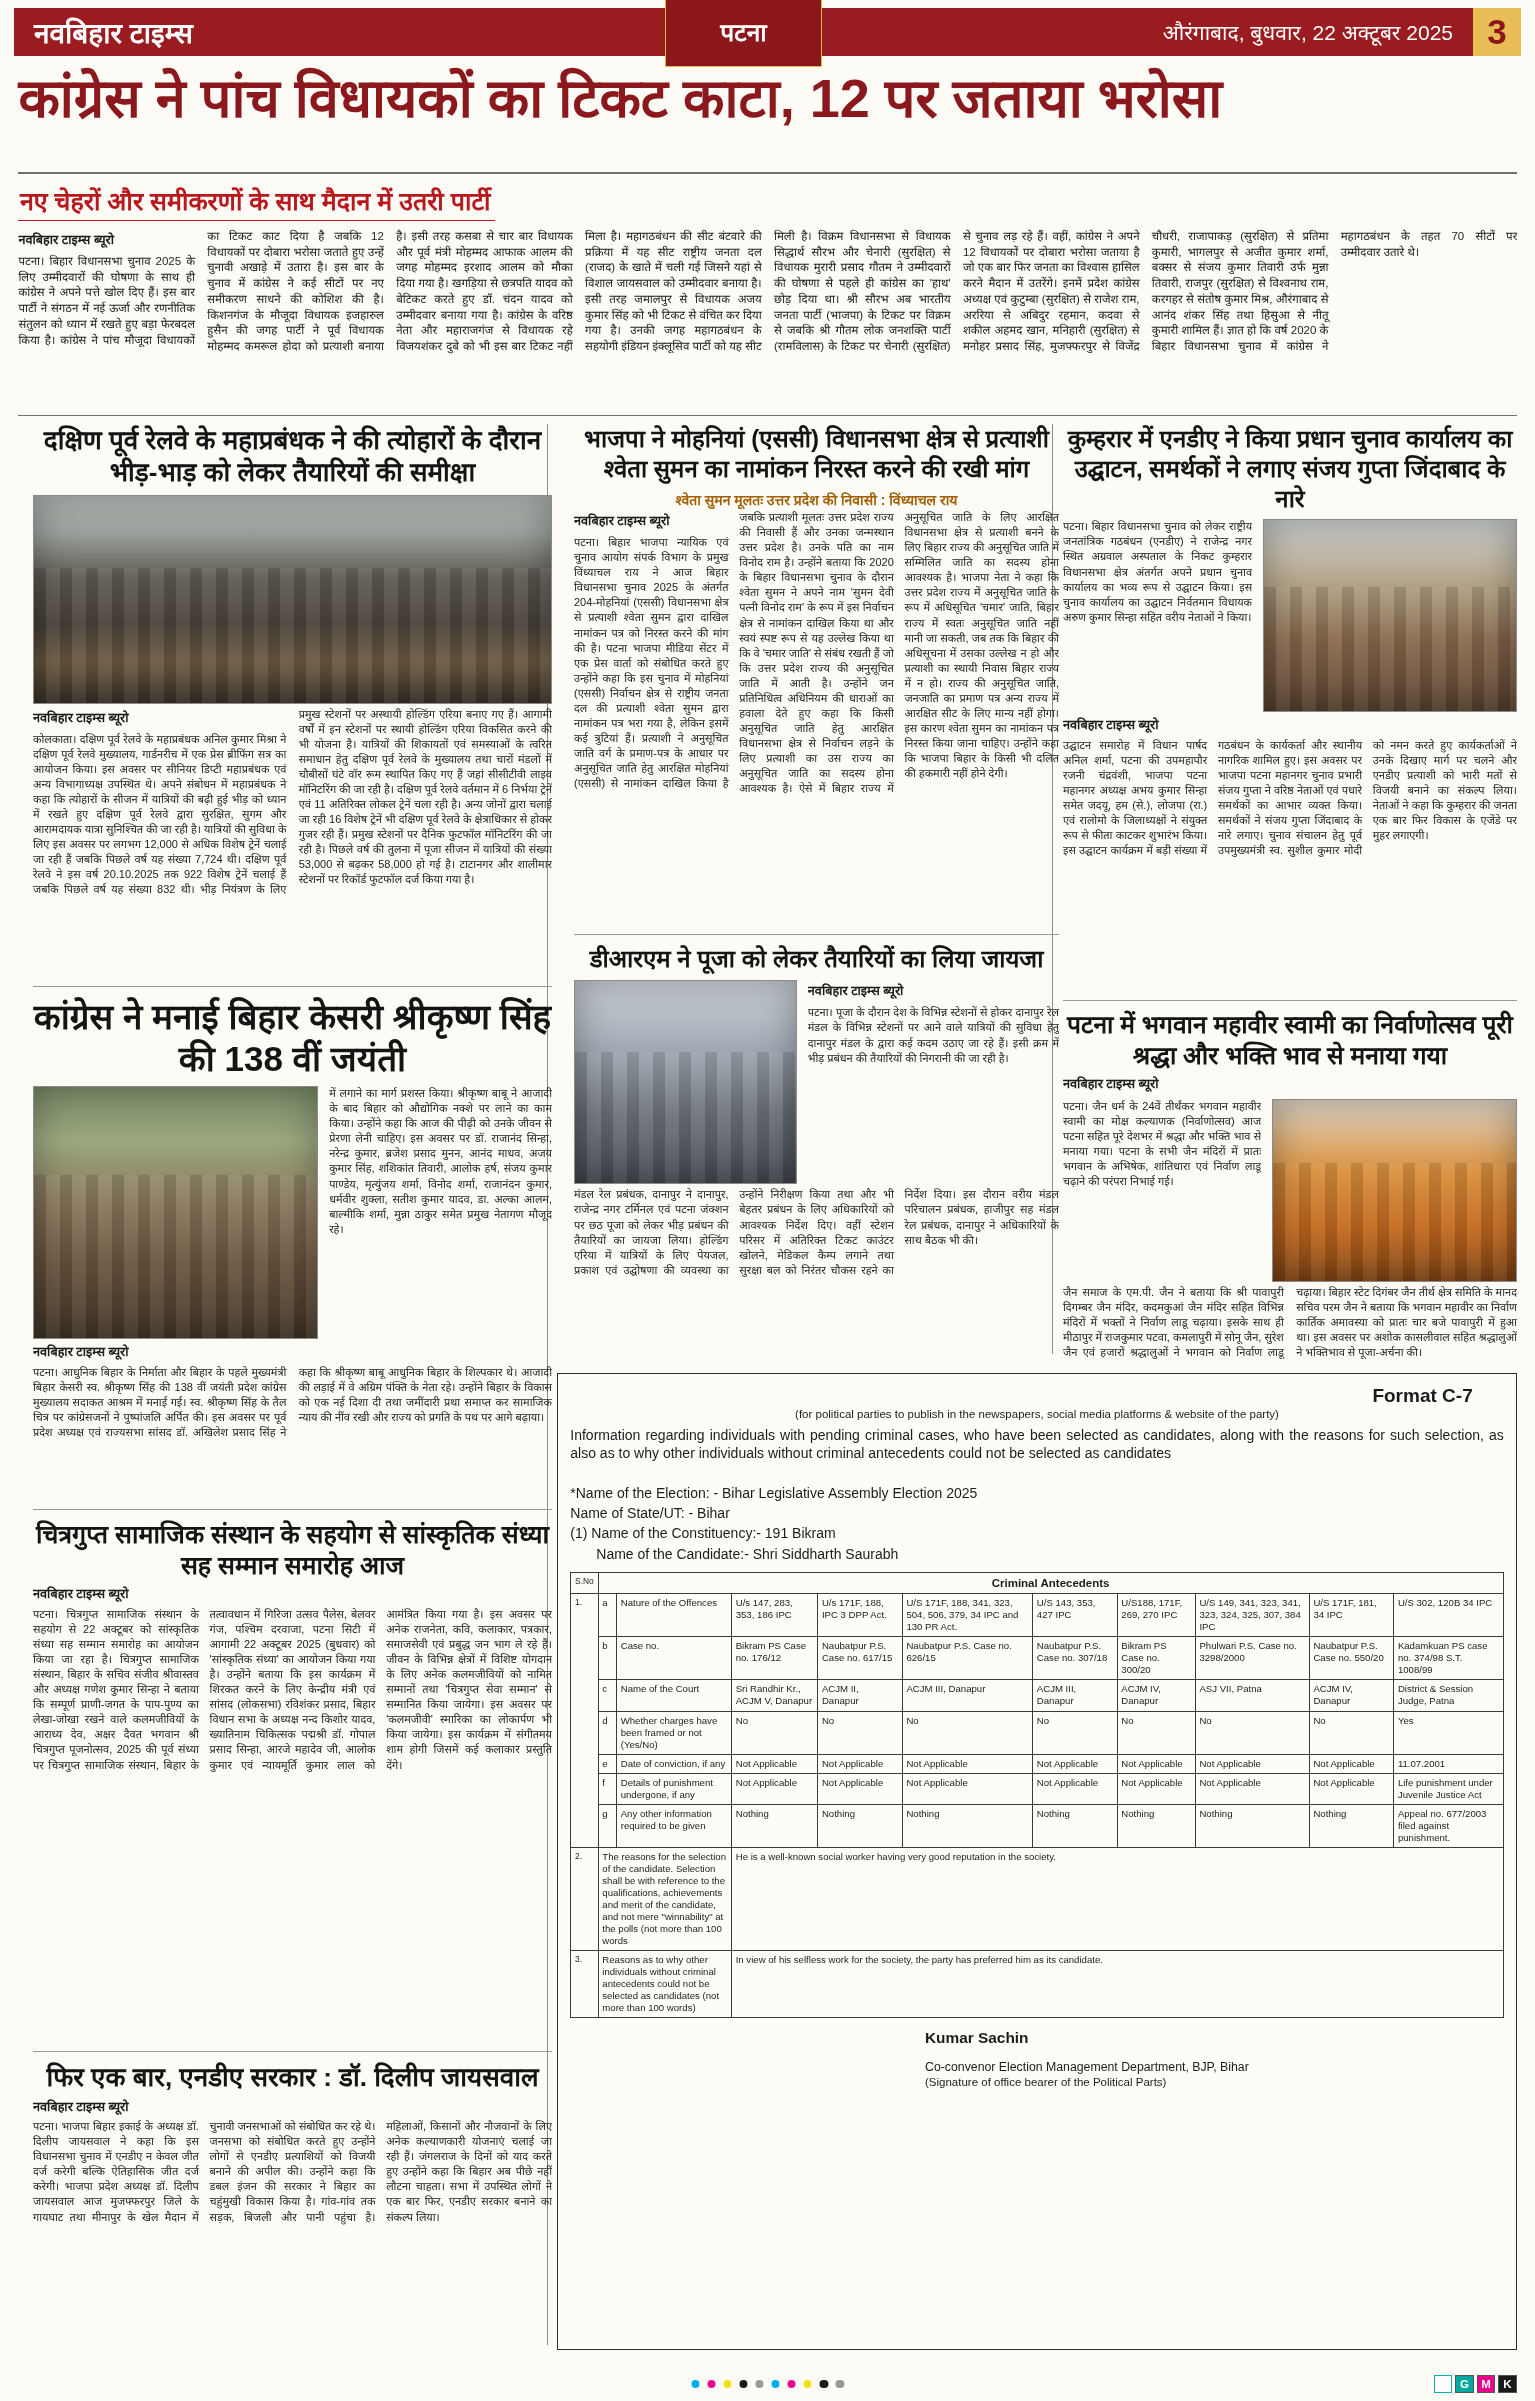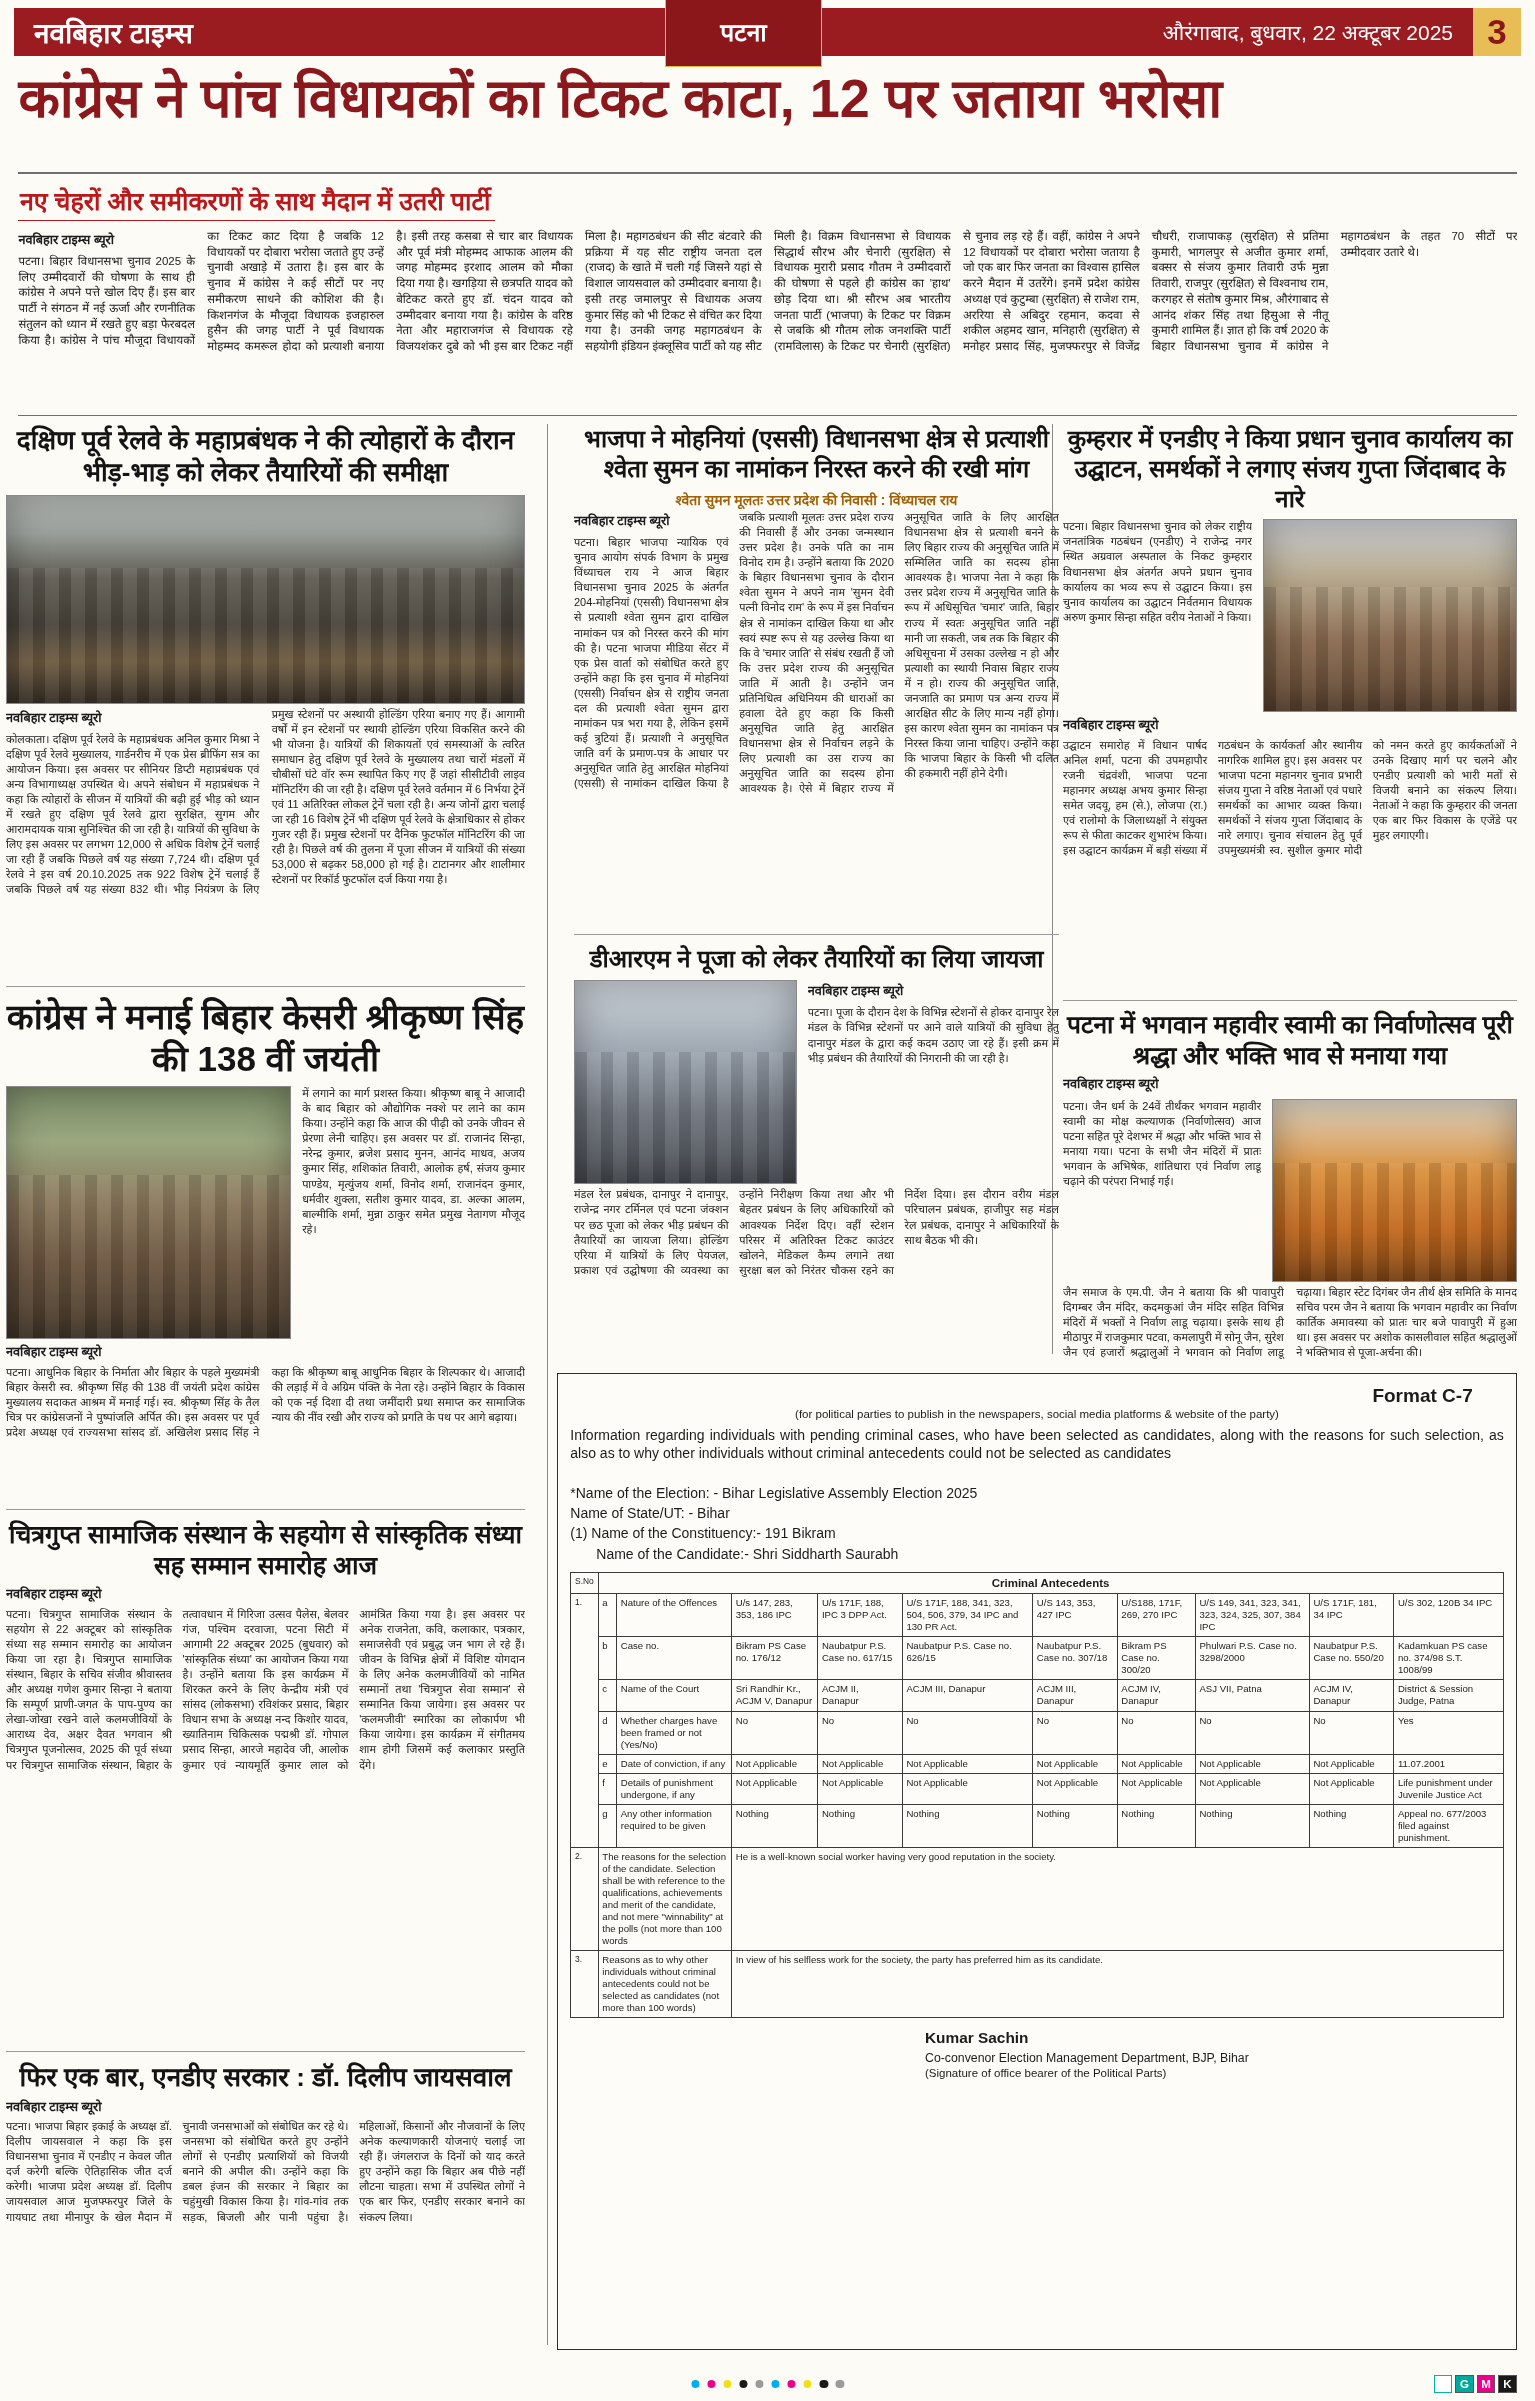--- a/index.html
+++ b/index.html
@@ -18,21 +18,21 @@
   .rule{position:absolute;background:#6f6f6f;height:1.5px}
   .rule-top{left:18.4px;width:1499px;top:172px}
   .rule-mid{left:18.4px;width:1499px;top:415px;height:0.8px}
   .lead{position:absolute;left:18.4px;width:1499px;top:183px;height:227px;overflow:hidden}
   .lead-subhead{display:inline-block;color:#b9191c;font-size:25px;font-weight:bold;border-bottom:1.5px solid #b9191c;padding:0 4.6px 3.1px 1.5px;margin-bottom:7.7px}
   .lead-cols{column-count:8;column-gap:12.3px;font-size:11.5px;line-height:1.37;text-align:justify;height:178px;overflow:hidden}
   .byline{font-weight:bold;font-size:12.7px;margin:3.1px 0 4.6px}
 
   
   .zone{position:absolute;top:424px;overflow:hidden}
-  .zone-left{left:6px;width:519px;height:1935px}
+  .zone-left{left:33px;width:519px;height:1935px}
   .zone-mid{left:574px;width:485px;height:943px}
   .zone-right{left:1063px;width:454px;height:943px}
   .vdiv{position:absolute;width:0.8px;background:#8a8a8a;top:424px}
   .vdiv-a{left:547px;height:1921px}
   .vdiv-b{left:1052px;height:930px}
 
   .ah{font-weight:bold;text-align:center;line-height:1.24;color:#141414}
   .ah-31{font-size:24px}.ah-32{font-size:24.6px}.ah-33{font-size:25px}.ah-34{font-size:26px}.ah-46{font-size:35px;line-height:1.2}
   .red-sub{color:#a16207;font-weight:bold;font-size:14px;text-align:center;margin:6.1px 0 1.5px}
   .cols{text-align:justify;font-size:11px;line-height:1.37;overflow:hidden;margin-top:1.5px}
@@ -64,21 +64,21 @@
   .c7-line{font-size:14px;line-height:1.45}
   .c7-line.ind{padding-left:26px}
   .c7-table{width:100%;border-collapse:collapse;margin-top:7.7px;font-size:9.6px;line-height:1.25}
   .c7-table td{border:0.8px solid #3a3a3a;padding:3.1px 3.8px;vertical-align:top;text-align:left}
   .c7-table .sno{width:23px;font-size:8.4px}
   .c7-table .sub{width:18.4px}
   .c7-table .lbl{width:115px}
   .c7-title{text-align:center !important;font-weight:bold;font-size:11.5px}
   .c7-sign{margin-top:10.7px;margin-left:auto;width:62%;text-align:left}
   .c7-sign-name{font-weight:bold;font-size:15.4px}
-  .c7-sign-title{font-size:12.3px;margin-top:4px}
+  .c7-sign-title{font-size:12.3px;margin-top:13px}
   .c7-sign-note{font-size:11.5px;margin-top:1.5px}
 
   
   .pagefoot{position:absolute;left:18.4px;right:18.4px;bottom:6.1px;height:20px}
   .reg-dots{position:absolute;left:50%;transform:translateX(-50%);top:4.6px;display:flex;gap:7.7px}
   .reg-dots i{width:8.4px;height:8.4px;border-radius:50%;display:block}
   .d-c{background:#00aeef}.d-m{background:#ec008c}.d-y{background:#f2e112}.d-k{background:#1a1a1a}.d-g{background:#9a9a9a}
   .print-marks{position:absolute;right:0;top:0;display:flex;gap:3.1px}
   .mark{width:18.4px;height:18.4px;border:0.8px solid #555;font-size:11.5px;font-weight:bold;display:flex;align-items:center;justify-content:center;color:#fff}
   .mark-empty{background:#fff;border:1.5px solid #00b5ad}

